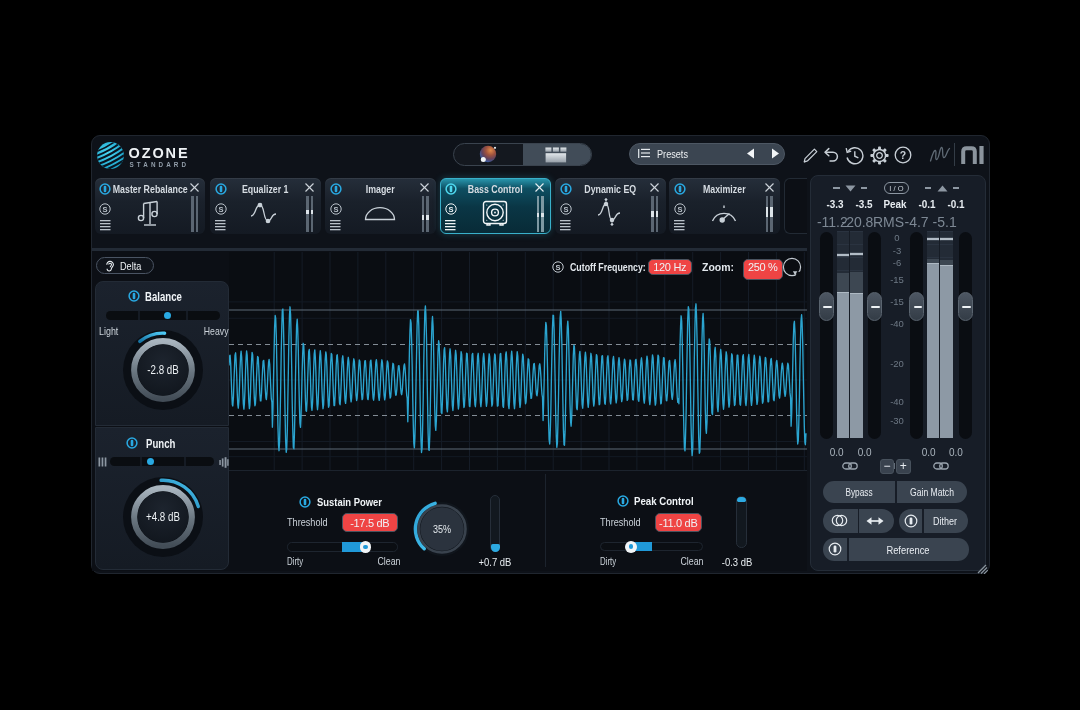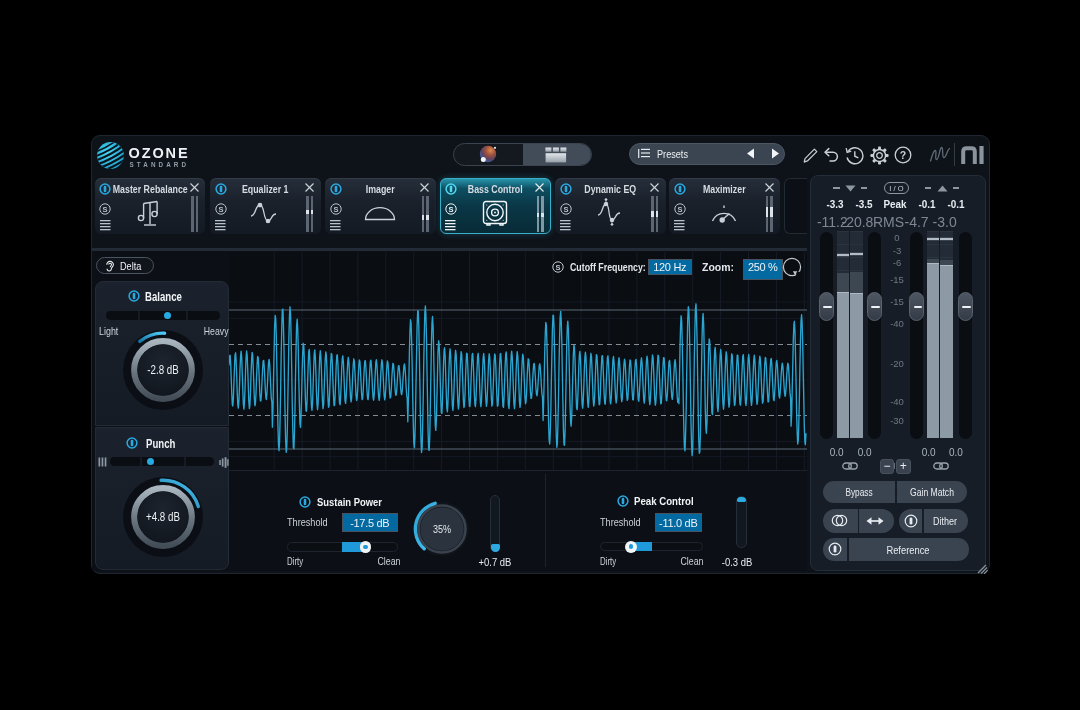--- a/index.html
+++ b/index.html
@@ -10,21 +10,21 @@
   border:1px solid #20262f}
 .tab{top:177.5px;width:110.5px;height:56px;border-radius:6px;
   background:linear-gradient(180deg,#252e3a 0%,#1a212b 42%,#141a23 100%);
   box-shadow:inset 0 1px 0 rgba(255,255,255,.07)}
 .tab.sel{background:linear-gradient(180deg,#2794ab 0%,#0e4e61 18%,#0a3645 52%,#082b37 100%);
   border:1px solid #39b0ca;box-shadow:0 0 7px rgba(57,176,202,.3)}
 .tabtitle{width:110.5px;top:5px;text-align:center;font-size:10.5px;font-weight:bold;color:#d6dce2;transform:scaleX(0.84)}
 .panel{left:95px;width:134px;background:linear-gradient(180deg,#1b222d,#151b24);border:1px solid #232b36}
 .ktxt{width:100%;text-align:center;font-size:12.5px;color:#eef2f5}
 .lbl{font-size:10.5px;color:#ccd3da}
-.vbox{background:#0369a1;border:1px solid #49535f;border-radius:0;color:#eef2f5;
+.vbox{background:#ef4444;border:1px solid #49535f;border-radius:5px;color:#eef2f5;
   font-size:11px;text-align:center;letter-spacing:-0.3px}
 .btn{background:#3a4450;color:#e9edf2;font-size:11px;text-align:center}
 .whitetxt{color:#f0f4f7;font-weight:bold;font-size:11.5px}
 .mcol{background:#232b36}
 .scl{font-size:9.5px;color:#6e7985;width:44px;text-align:center}
 .pk{font-size:11px;font-weight:bold;color:#e8edf1;width:40px;text-align:center;transform:scaleX(0.9);transform-origin:50% 50%}
 .rms{font-size:14px;color:#7d8894;width:44px;}
 </style></head><body>
 <div id="stage">
 <div class="abs" id="win"></div>
@@ -491,21 +491,21 @@
     </svg>
 <div class="abs" style="left:952.5px;top:187px;width:6.5px;height:1.6px;background:#8d97a2"></div>
 <div class="abs pk" style="left:814.8px;top:197.5px">-3.3</div>
 <div class="abs pk" style="left:843.5px;top:197.5px">-3.5</div>
 <div class="abs pk" style="left:906.5px;top:197.5px">-0.1</div>
 <div class="abs pk" style="left:936.1px;top:197.5px">-0.1</div>
 <div class="abs pk" style="left:875px;top:197.5px">Peak</div>
 <div class="abs rms" style="left:816.9px;top:213.5px">-11.2</div>
 <div class="abs rms" style="left:841.5px;top:213.5px">-20.8</div>
 <div class="abs rms" style="left:904.5px;top:213.5px">-4.7</div>
-<div class="abs rms" style="left:932.6px;top:213.5px">-3.0</div>
+<div class="abs rms" style="left:932.6px;top:213.5px">-5.1</div>
 <div class="abs rms" style="left:873px;top:213.5px">RMS</div>
 <div class="abs mcol" style="left:837.1px;top:231px;width:25.6px;height:207px;
 background:repeating-linear-gradient(180deg,#2a3340 0px,#2a3340 1px,#232b36 1px,#232b36 13.1px)"></div>
     <div class="abs" style="left:849.4px;top:231px;width:1px;height:207px;background:#161c25"></div>
     <div class="abs" style="left:837.1px;top:272.5px;width:12.3px;height:165.5px;background:#3d4752"></div>
     <div class="abs" style="left:837.1px;top:291.9px;width:12.3px;height:146.10000000000002px;background:#8d99a5;box-shadow:inset 0 1px 0 #aeb9c3"></div>
     <div class="abs" style="left:837.1px;top:252.5px;width:12.3px;height:4px;background:#b2bcc6;border-radius:1px;border-top:1px solid #39424d;border-bottom:1px solid #39424d"></div>
     <div class="abs" style="left:850.4px;top:271.8px;width:12.3px;height:166.2px;background:#3d4752"></div>
     <div class="abs" style="left:850.4px;top:292.6px;width:12.3px;height:145.39999999999998px;background:#8d99a5;box-shadow:inset 0 1px 0 #aeb9c3"></div>
     <div class="abs" style="left:850.4px;top:251.5px;width:12.3px;height:4px;background:#b2bcc6;border-radius:1px;border-top:1px solid #39424d;border-bottom:1px solid #39424d"></div>

